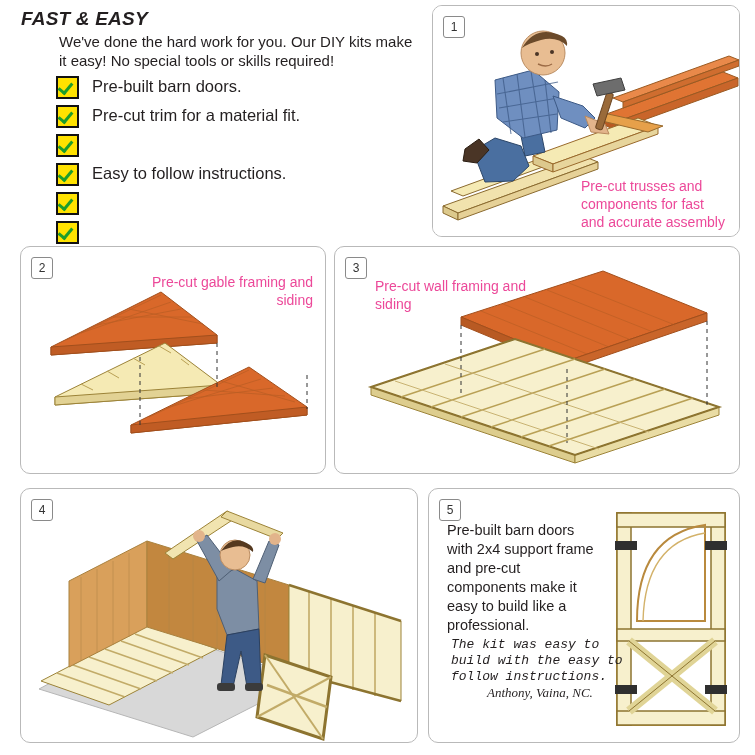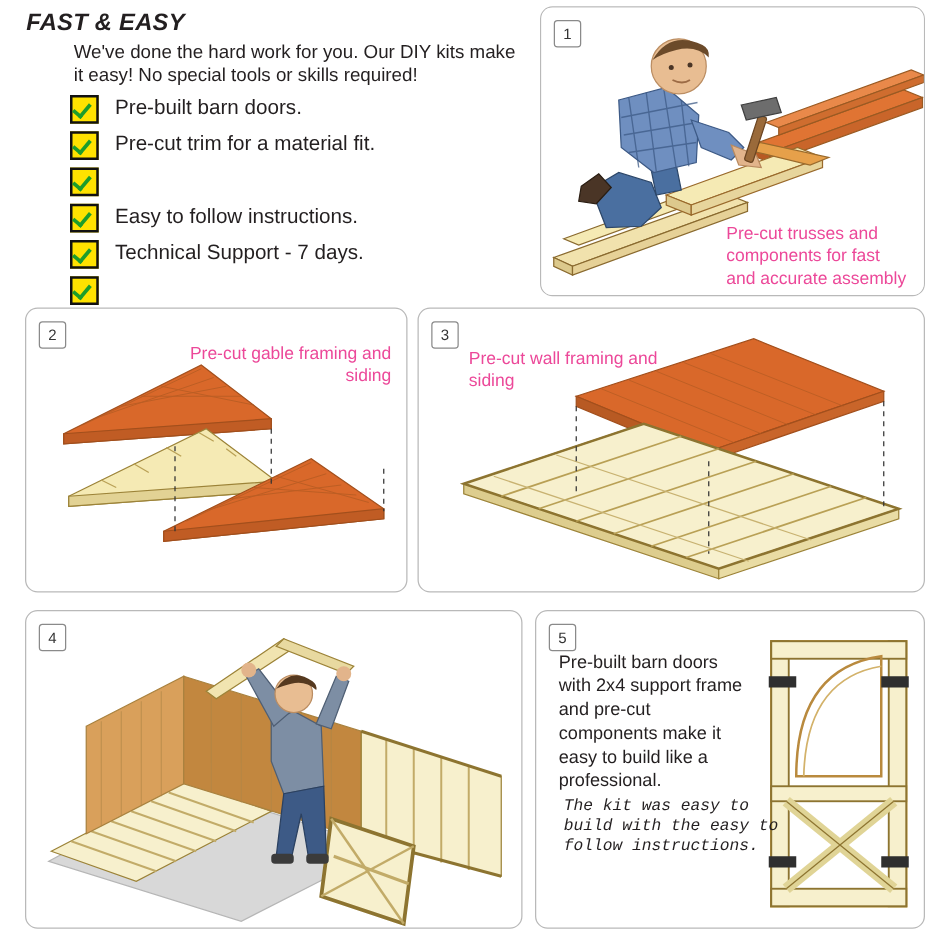--- a/index.html
+++ b/index.html
@@ -172,21 +172,20 @@
       </li>
       <li class="feat-item">
         <span class="check-box"></span>
       </li>
       <li class="feat-item">
         <span class="check-box"></span>
         <span class="feat-text">Easy to follow instructions.</span>
       </li>
       <li class="feat-item">
         <span class="check-box"></span>
-        <span class="feat-text">Technical Support - 7 days.</span>
       </li>
       <li class="feat-item">
         <span class="check-box"></span>
       </li>
     </ul>
   </div>
 
   <div class="panel" id="panel1">
     <div class="panel-num" style="left:10px; top:10px;">1</div>
     <svg width="308" height="232" viewBox="0 0 308 232">
@@ -443,15 +442,16 @@
         <path d="M214,132 q2,-78 62,-88" fill="none" stroke="#d3b26a" stroke-width="1.4"></path>
 
         <rect x="186" y="52" width="22" height="9" fill="#2f2f2f"></rect>
         <rect x="186" y="196" width="22" height="9" fill="#2f2f2f"></rect>
         <rect x="276" y="52" width="22" height="9" fill="#2f2f2f"></rect>
         <rect x="276" y="196" width="22" height="9" fill="#2f2f2f"></rect>
       </g>
     </svg>
     <div class="p5-text">Pre-built barn doors with 2x4 support frame and pre-cut components make it easy to build like a professional.</div>
     <div class="p5-quote">The kit was easy to build with the easy to follow instructions.</div>
+    <div class="p5-sign">Anthony, Vaina, NC.</div>
   </div>
 
 </div>
 
 </body></html>

